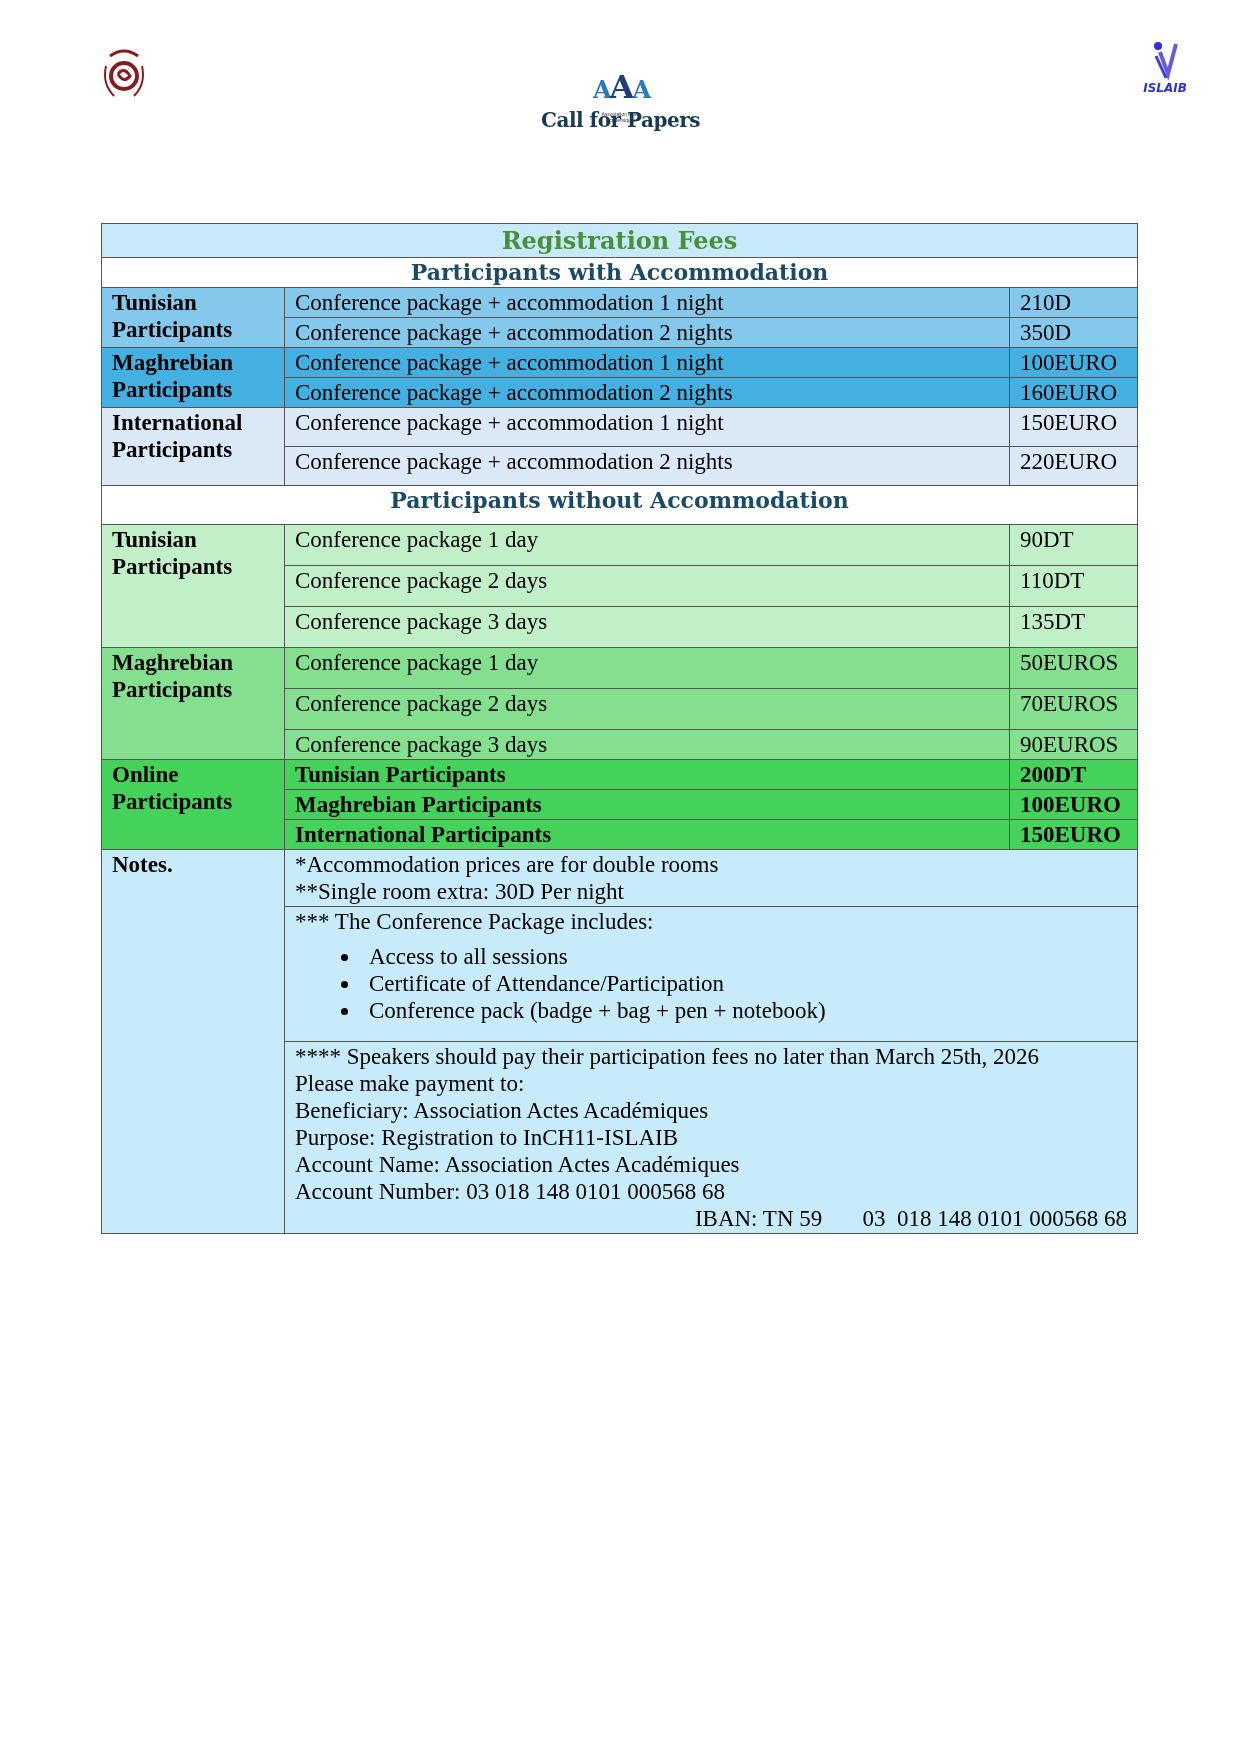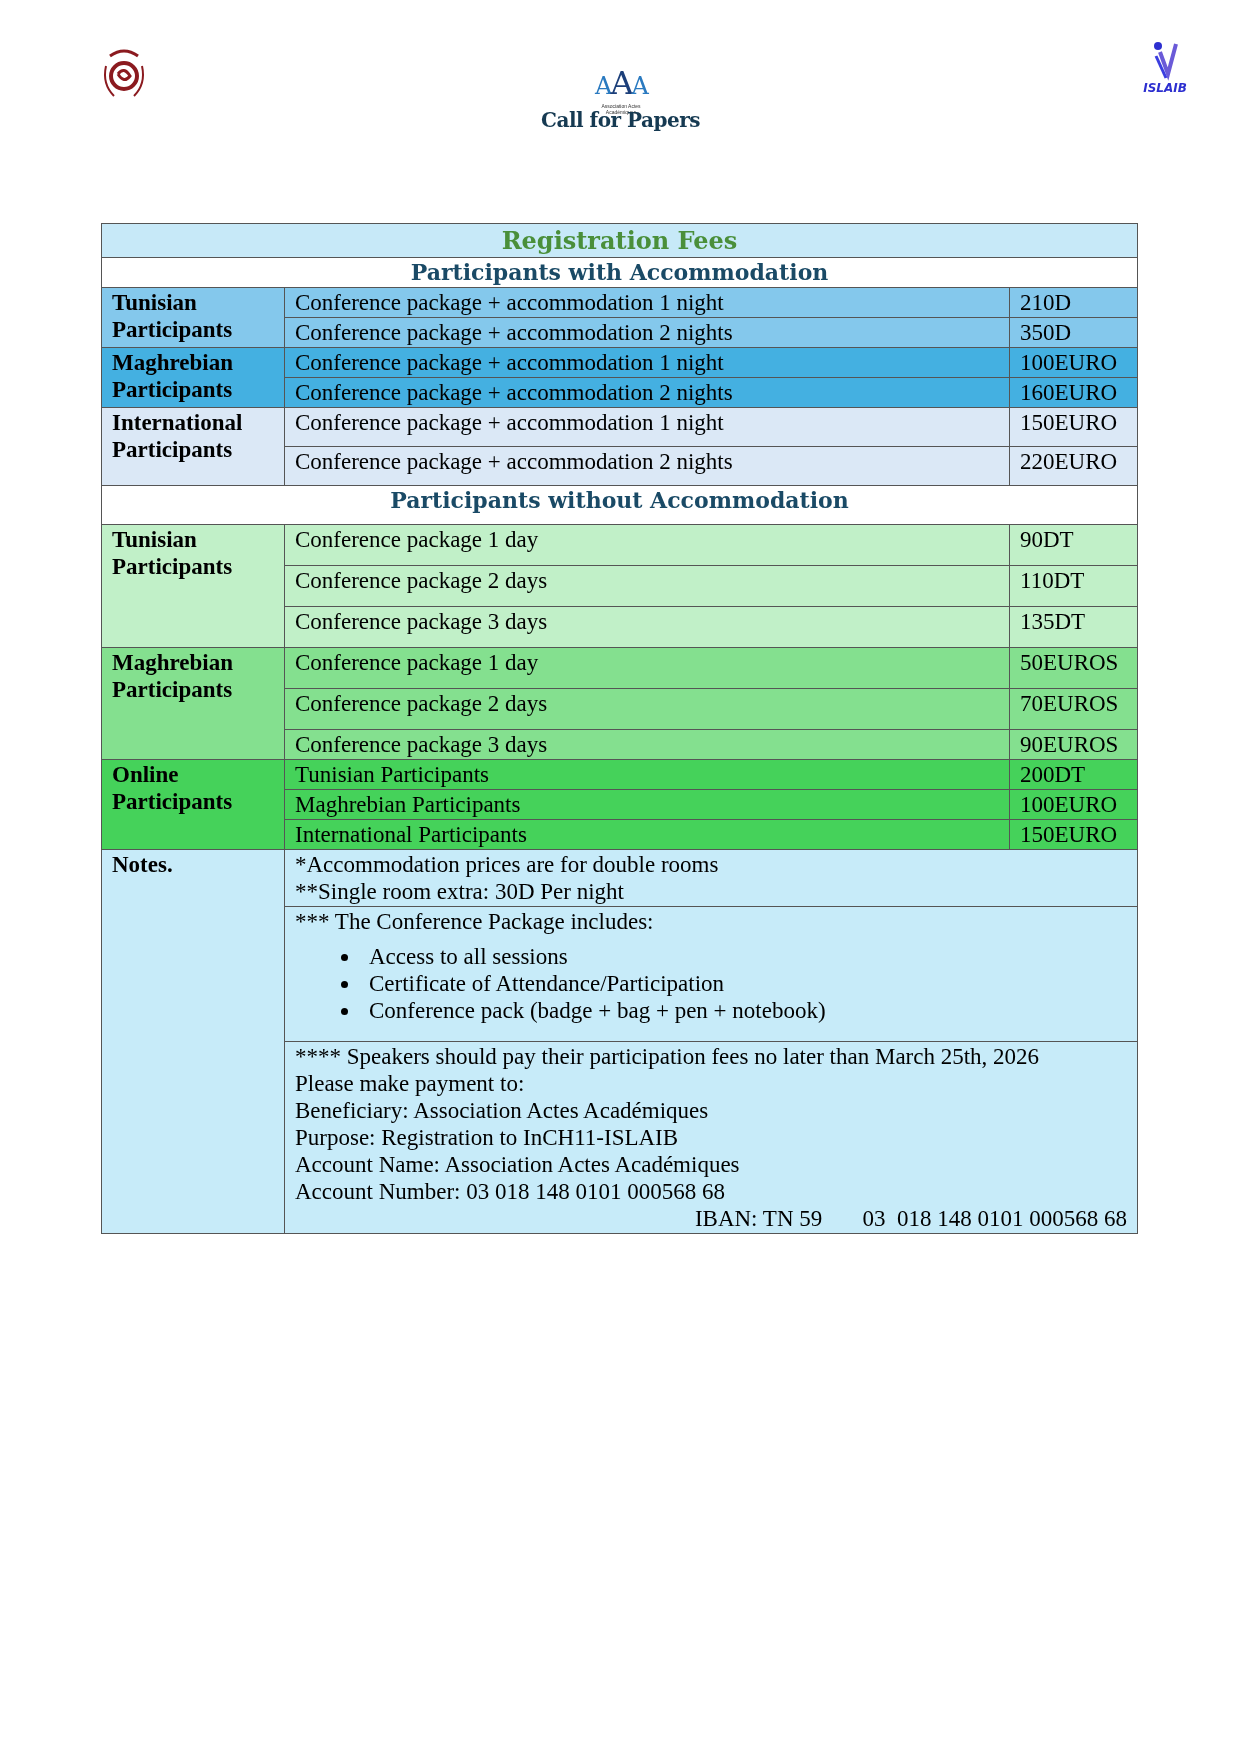--- a/index.html
+++ b/index.html
@@ -1,37 +1,37 @@
 <!DOCTYPE html>
 <html><head>
 <meta charset="utf-8">
 <style>
   html, body { margin:0; padding:0; background:#ffffff; }
   body { width:1241px; height:1755px; position:relative; overflow:hidden; font-family:"Liberation Serif", serif; color:#000; }
   .logo-left { position:absolute; left:92px; top:44px; width:64px; height:60px; }
   .logo-right { position:absolute; left:1130px; top:36px; width:70px; height:60px; }
   .logo-center { position:absolute; left:592px; top:66px; width:58px; height:46px; text-align:center; }
-  .aaa { font-family:"DejaVu Serif", serif; font-weight:normal; font-size:30px; letter-spacing:-2px; line-height:34px; }
+  .aaa { font-family:"DejaVu Serif", serif; font-weight:bold; font-size:30px; letter-spacing:-2px; line-height:42px; }
   .aaa .a1 { color:#2a7ac0; font-size:24px; }
   .aaa .a2 { color:#1c3f7a; font-size:32px; }
   .aaa .a3 { color:#2a7ac0; font-size:24px; }
   .aaa-sub { font-size:5px; color:#333; line-height:6px; font-family:"Liberation Sans", sans-serif; }
   .doc-title { position:absolute; left:0; width:1241px; top:108px; text-align:center; font-family:"DejaVu Serif", serif; font-weight:bold; font-size:20px; color:#163a52; letter-spacing:-0.5px; }
   table.fees { position:absolute; left:101px; top:223px; width:1037px; border-collapse:collapse; font-size:23px; line-height:27px; }
   table.fees td { border:1.5px solid #555; padding:1px 10px 1px 10px; vertical-align:top; }
   .c1 { width:162px; font-weight:bold; }
   .c3 { width:107px; }
   .hdr-main { background:#c7e9f8; text-align:center; font-family:"DejaVu Serif", serif; font-weight:bold; font-size:24px; color:#4a8f3a; padding:3px 0 !important; }
   .hdr-sub { background:#ffffff; text-align:center; font-family:"DejaVu Serif", serif; font-weight:bold; font-size:22px; color:#1a4a66; }
   .bg-tun { background:#84c8ec; }
   .bg-mag { background:#44b0e1; }
   .bg-int { background:#dbe8f6; }
   .bg-g1 { background:#c1f0c8; }
   .bg-g2 { background:#84e08f; }
-  .bg-g3 { background:#45d25a; }
+  .bg-g3 { background:#45d25a;font-weight:bold; }
   .bg-notes { background:#c7ebf9; }
   .tall td { height:38px; }
   .tall2 td { height:36px; }
   ul.inc { margin:8px 0 16px 0; padding-left:66px; }
   ul.inc li { padding-left:8px; }
   .line { display:block; }
 </style>
 </head>
 <body>
 

